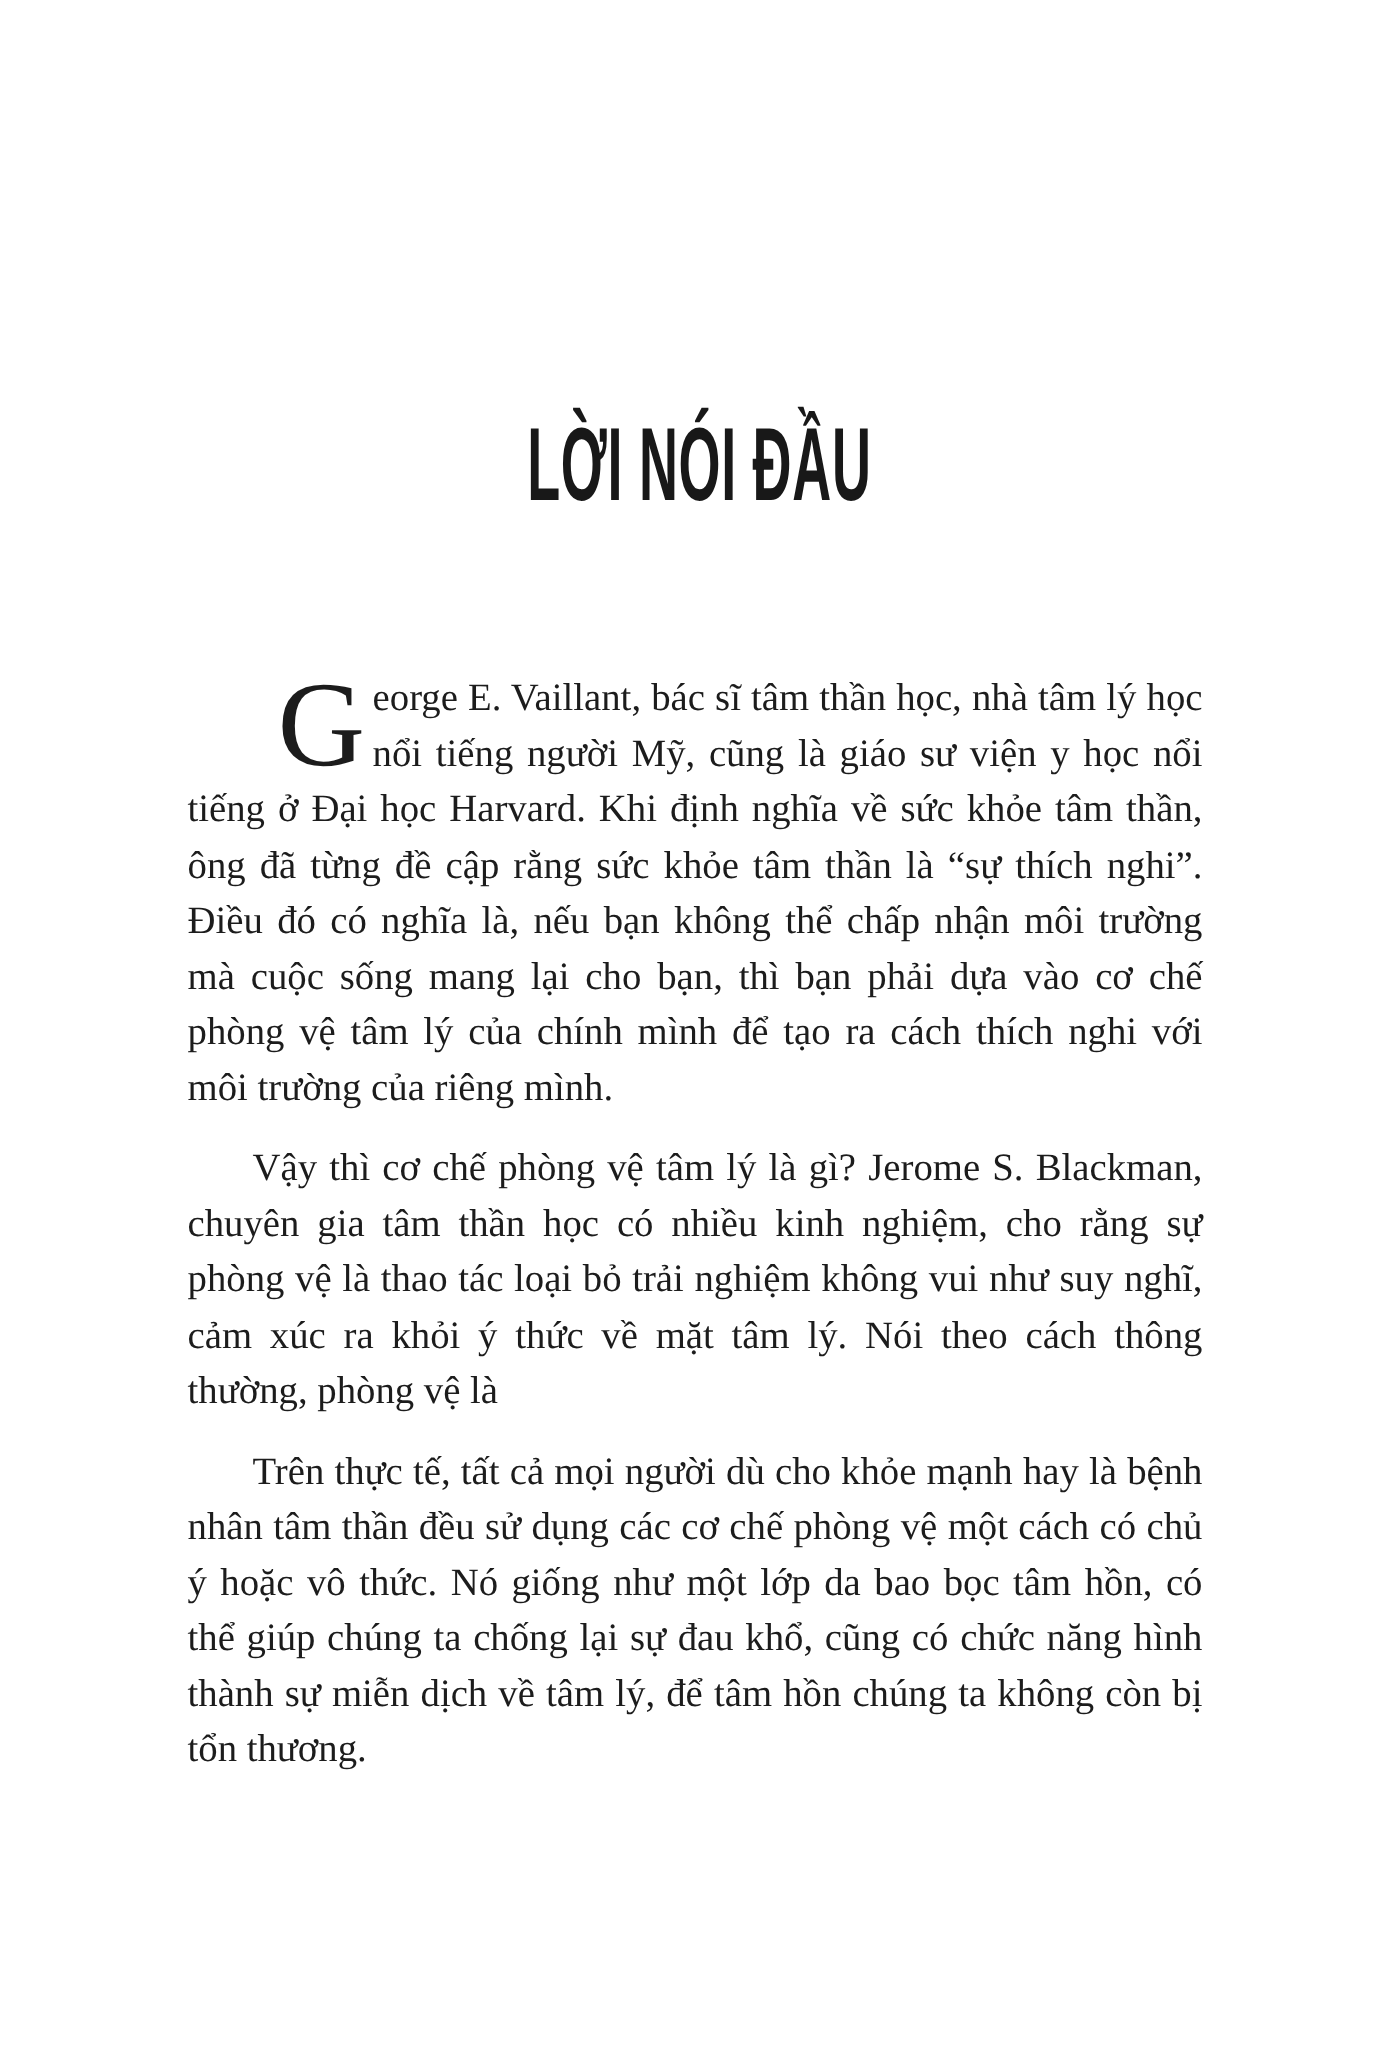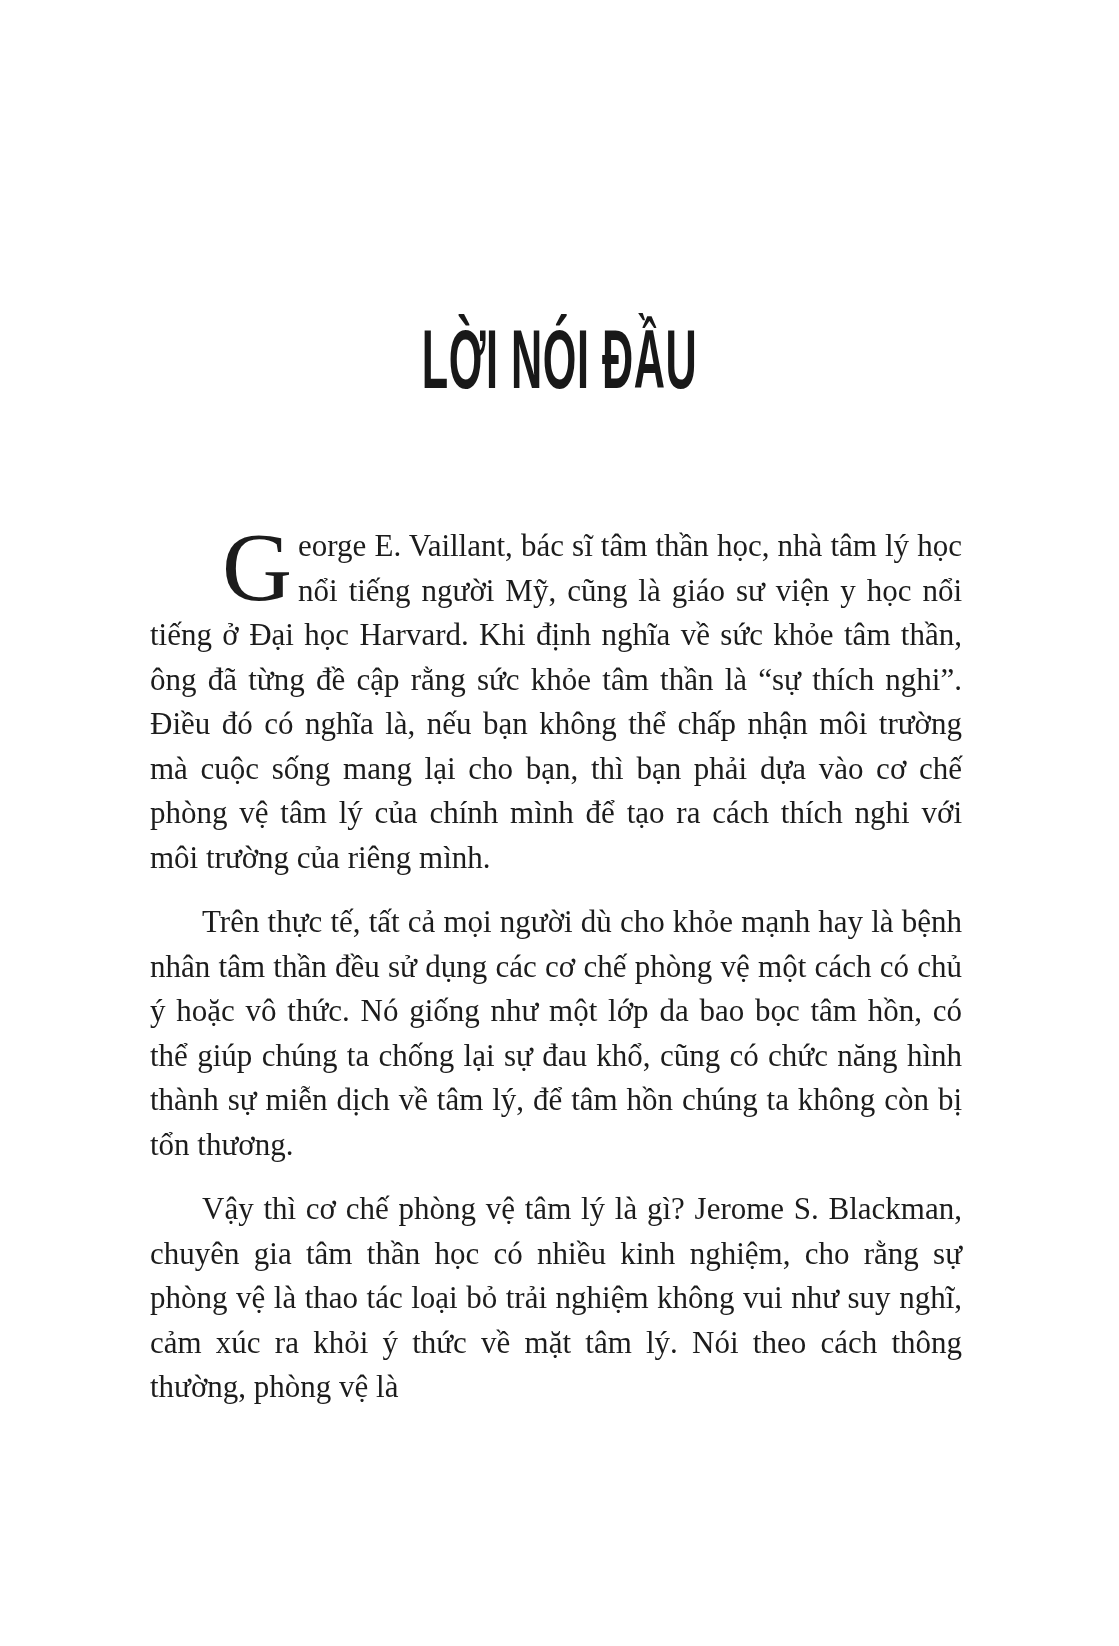--- a/index.html
+++ b/index.html
@@ -6,20 +6,21 @@
   html, body { background: #ffffff; }
   body { width: 1119px; height: 1646px; overflow: hidden; }
 
   .page {
     position: relative;
     width: 1119px;
     height: 1454px;
     background: #ffffff;
     color: #1c1c1c;
     font-family: "Liberation Serif", "DejaVu Serif", serif;
+    margin-top: 12px;
   }
 
   .chapter-title {
     position: absolute;
     top: 320px;
     left: 0;
     width: 1119px;
     text-align: center;
     font-family: "Liberation Sans", "DejaVu Sans", sans-serif;
     font-weight: bold;
@@ -61,19 +62,19 @@
 <body>
 
 <div class="page">
 
   <h1 class="chapter-title">LỜI NÓI ĐẦU</h1>
 
   <div class="content">
 
     <p class="para"><span class="dropcap">G</span><span>eorge E. Vaillant, bác sĩ tâm thần học, nhà tâm lý học nổi tiếng người Mỹ, cũng là giáo sư viện y học nổi tiếng ở Đại học Harvard. Khi định nghĩa về sức khỏe tâm thần, ông đã từng đề cập rằng sức khỏe tâm thần là “sự thích nghi”. Điều đó có nghĩa là, nếu bạn không thể chấp nhận môi trường mà cuộc sống mang lại cho bạn, thì bạn phải dựa vào cơ chế phòng vệ tâm lý của chính mình để tạo ra cách thích nghi với môi trường của riêng mình.</span></p>
 
+    <p class="para">Vậy thì cơ chế phòng vệ tâm lý là gì? Jerome S. Blackman, chuyên gia tâm thần học có nhiều kinh nghiệm, cho rằng sự phòng vệ là thao tác loại bỏ trải nghiệm không vui như suy nghĩ, cảm xúc ra khỏi ý thức về mặt tâm lý. Nói theo cách thông thường, phòng vệ là</p>
+
     <p class="para">Trên thực tế, tất cả mọi người dù cho khỏe mạnh hay là bệnh nhân tâm thần đều sử dụng các cơ chế phòng vệ một cách có chủ ý hoặc vô thức. Nó giống như một lớp da bao bọc tâm hồn, có thể giúp chúng ta chống lại sự đau khổ, cũng có chức năng hình thành sự miễn dịch về tâm lý, để tâm hồn chúng ta không còn bị tổn thương.</p>
-
-    <p class="para">Vậy thì cơ chế phòng vệ tâm lý là gì? Jerome S. Blackman, chuyên gia tâm thần học có nhiều kinh nghiệm, cho rằng sự phòng vệ là thao tác loại bỏ trải nghiệm không vui như suy nghĩ, cảm xúc ra khỏi ý thức về mặt tâm lý. Nói theo cách thông thường, phòng vệ là</p>
 
   </div>
 
 </div>
 
 </body></html>

